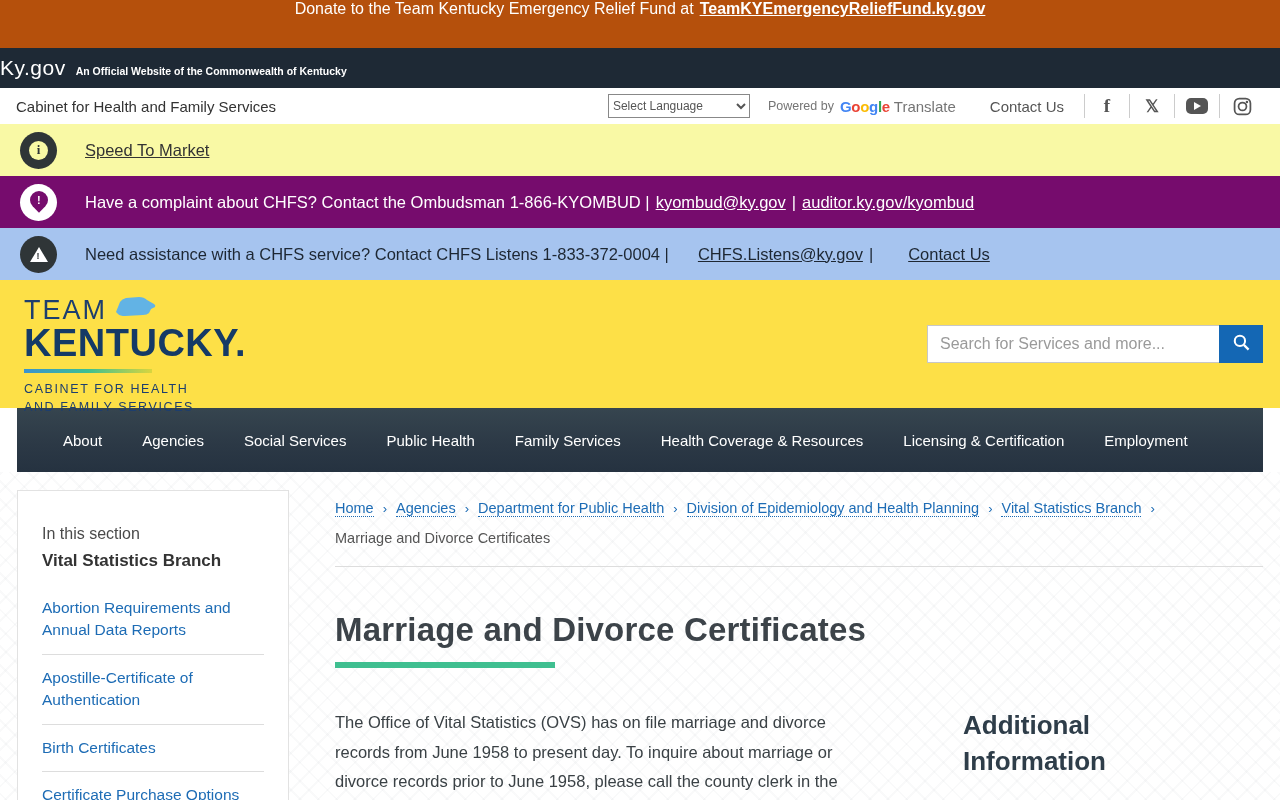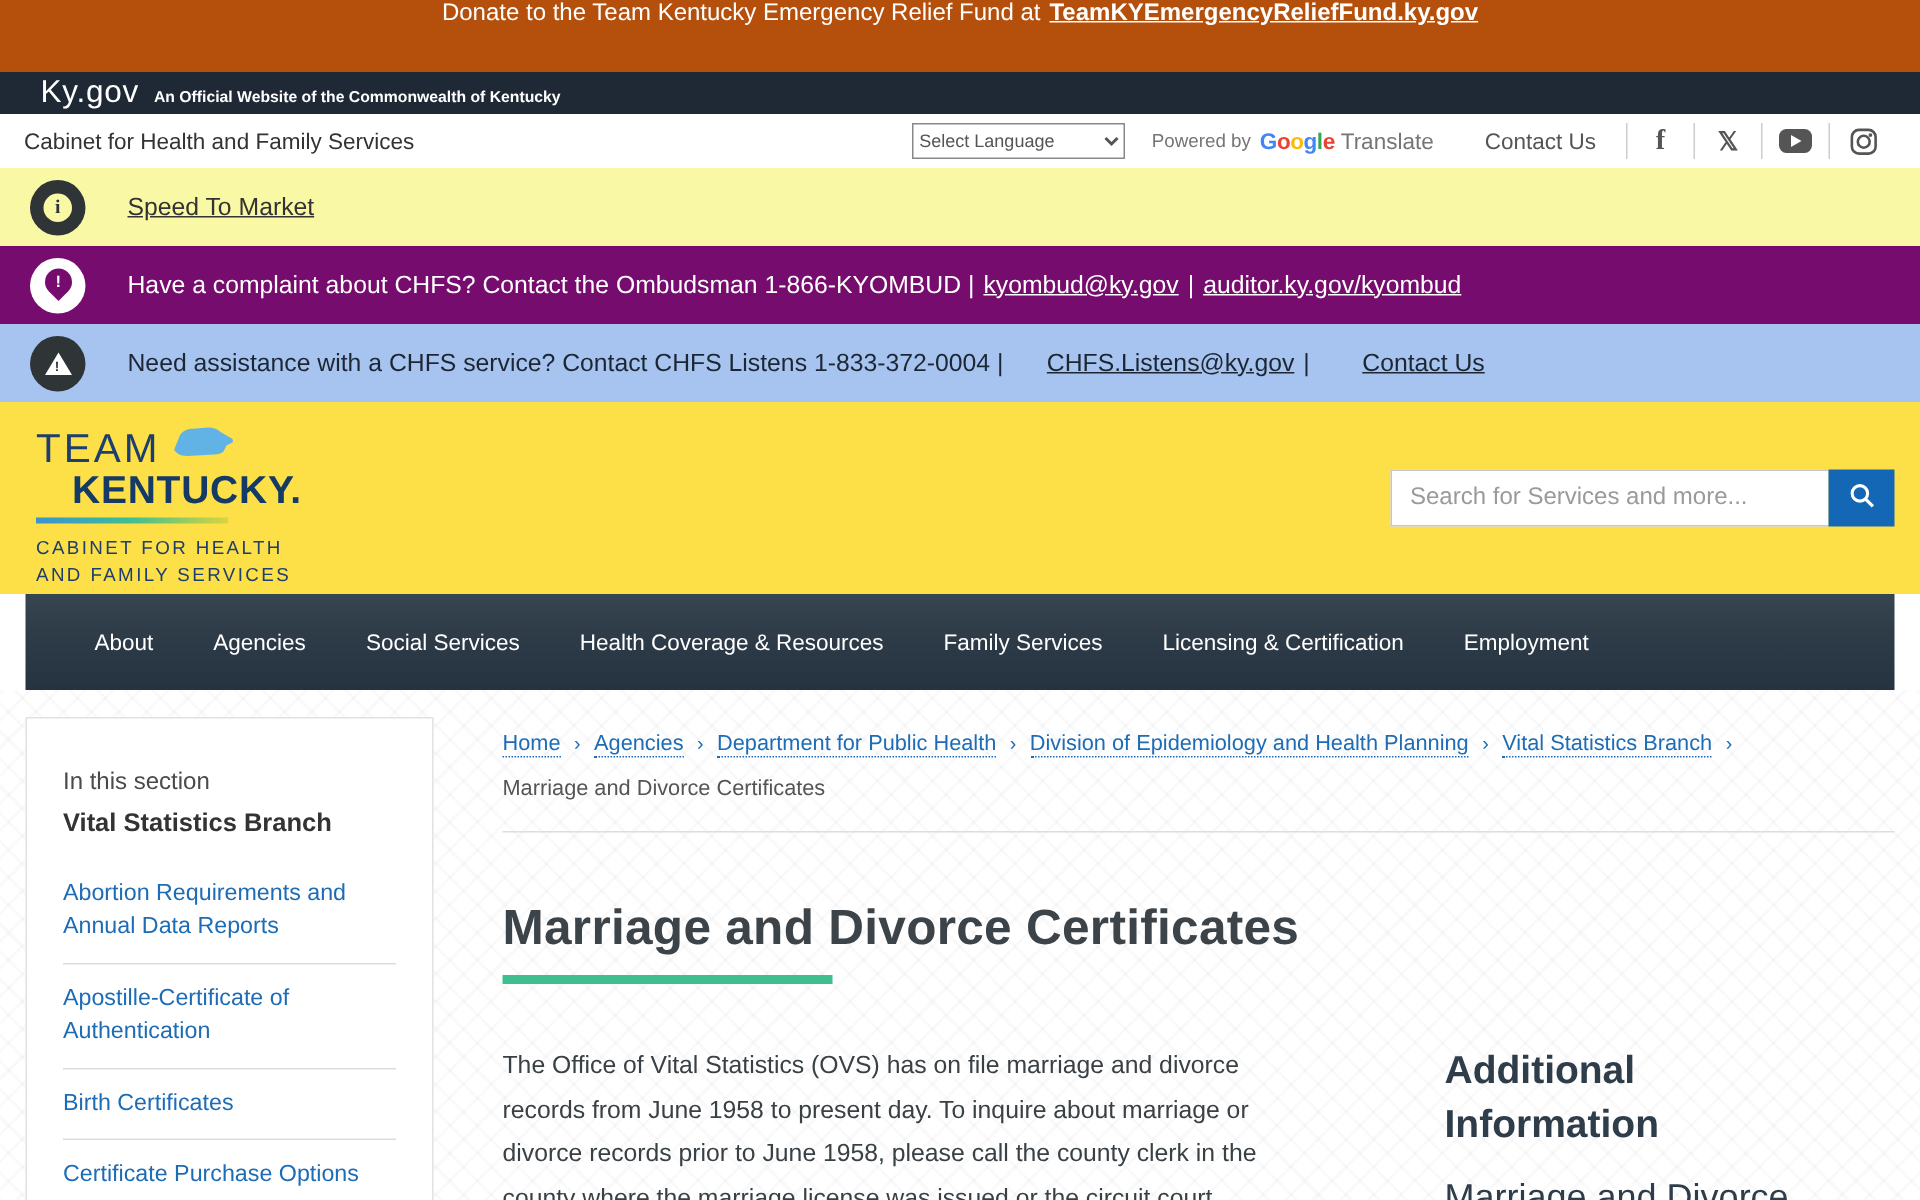--- a/index.html
+++ b/index.html
@@ -8,21 +8,21 @@
     font-family:"Liberation Sans", sans-serif;
     background:#fff;
     color:#333;
   }
 
   
   .donate { background:#b5500c; color:#fff; height:48px; display:flex; align-items:flex-start; justify-content:center; font-size:16px; }
   .donate a { color:#fff; font-weight:bold; text-decoration:underline; margin-left:6px; cursor:pointer; }
 
   
-  .govbar { background:#1e2935; color:#fff; height:28px; display:flex; align-items:center; padding:0 27px; }
+  .govbar { background:#1e2935; color:#fff; height:40px; display:flex; align-items:center; padding:0 0; }
   .govbar .brand { font-size:21px; font-weight:400; letter-spacing:.5px; }
   .govbar .tagline { font-size:10.5px; font-weight:bold; margin-left:10px; margin-top:6px; }
 
   
   .utilbar { background:#fff; height:36px; display:flex; align-items:center; padding:0 16px; }
   .utilbar .sitename { font-size:15px; color:#333; }
   .utilbar .right { margin-left:auto; display:flex; align-items:center; }
   .lang-select { width:142px; height:24px; font-size:12px; color:#555; border:1px solid #888; background:#fff; font-family:"Liberation Sans",sans-serif; }
   .poweredby { font-size:12.5px; color:#757575; margin-left:18px; margin-right:6px; }
   .glogo { font-size:15px; font-weight:bold; letter-spacing:-.3px; }
@@ -55,21 +55,21 @@
   .tri { width:0; height:0; border-left:9px solid transparent; border-right:9px solid transparent; border-bottom:15px solid #fff; position:relative; }
   .tri span { position:absolute; left:-2px; top:4px; color:#2f3537; font-size:9px; font-weight:bold; }
   .strip .sep { margin:0 6px; }
 
   
   .header { background:#fde047; height:128px; position:relative; }
   .logo { position:absolute; left:24px; top:16px; cursor:pointer; }
   .logo .row1 { display:flex; align-items:flex-end; }
   .logo .team { font-size:27px; letter-spacing:2px; color:#1d3e6e; line-height:1; }
   .logo .state { margin-left:6px; margin-bottom:2px; }
-  .logo .kentucky { font-size:26px; font-weight:bold; letter-spacing:.5px; color:#153a66; line-height:1.05;margin-left:24px; }
+  .logo .kentucky { font-size:38px; font-weight:bold; letter-spacing:.5px; color:#153a66; line-height:1.05; }
   .logo .grad { height:4px; width:128px; margin:5px 0 7px; background:linear-gradient(90deg,#3a93d0,#3fbf90,#d9d53e); }
   .logo .cab { font-size:12.5px; letter-spacing:1.6px; color:#1d3e6e; line-height:1.45; }
   .searchbox { position:absolute; right:17px; top:45px; display:flex; }
   .searchbox input { width:292px; height:38px; border:1px solid #c7c7c7; border-right:none; padding:0 12px; font-size:16px; color:#555; font-family:"Liberation Sans",sans-serif; }
   .searchbox input::placeholder { color:#9a9a9a; }
   .searchbox button { width:44px; height:38px; background:#1467b4; border:none; cursor:pointer; display:flex; align-items:center; justify-content:center; }
 
   
   .nav { margin:0 17px; height:64px; background:linear-gradient(180deg,#36454f 0%,#2c3946 55%,#253240 100%); display:flex; align-items:center; padding-left:26px; }
   .nav .item { color:#fff; font-size:15px; padding:10px 20px; cursor:pointer; white-space:nowrap; }
@@ -207,22 +207,23 @@
           </svg>
       </span>
     </button>
   </div>
 </div>
 
 <div class="nav">
   <span class="item">About</span>
   <span class="item">Agencies</span>
   <span class="item">Social Services</span>
+  <span class="item">Public Health</span>
+  <span class="item">Family Services</span>
   <span class="item">Health Coverage &amp; Resources</span>
-  <span class="item">Family Services</span>
   <span class="item">Licensing &amp; Certification</span>
   <span class="item">Employment</span>
 </div>
 
 <div class="content">
 
   <div class="sidecard">
     <div class="kicker">In this section</div>
     <div class="title">Vital Statistics Branch</div>
     <a class="slink">Abortion Requirements and Annual Data Reports</a>

